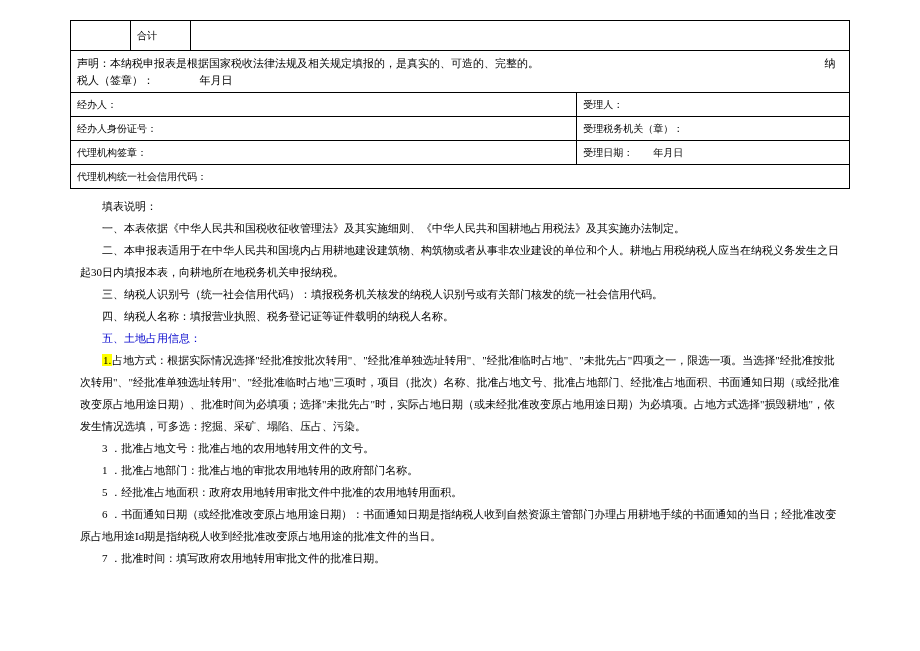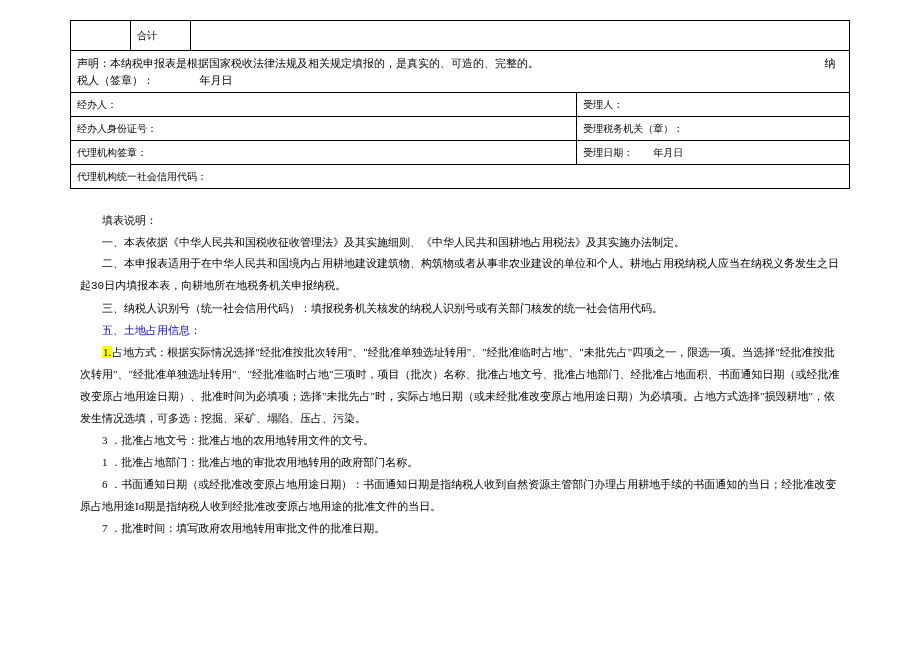--- a/index.html
+++ b/index.html
@@ -35,21 +35,21 @@
     .row1 td:nth-child(2) {
       width: 60px;
     }
     .declaration-row td {
       font-size: 11px;
     }
     .right-cell {
       width: 35%;
     }
     .instructions {
-      margin-top: 20px;
+      margin-top: 6px;
       padding: 0 10px;
       font-size: 11px;
       line-height: 2.0;
     }
     .instructions p {
       text-indent: 2em;
       margin: 0;
     }
     .highlight {
       background-color: #ffff00;
@@ -96,21 +96,23 @@
   </tr>
   <tr>
     <td colspan="4">代理机构统一社会信用代码：</td>
   </tr>
 </tbody>
   </table>
 
 <div class="instructions">
   <p>填表说明：</p>
   <p>一、本表依据《中华人民共和国税收征收管理法》及其实施细则、《中华人民共和国耕地占用税法》及其实施办法制定。</p>
-  <p style="text-indent:2em;font-family:Liberation Mono, monospace;">二、本申报表适用于在中华人民共和国境内占用耕地建设建筑物、构筑物或者从事非农业建设的单位和个人。耕地占用税纳税人应当在纳税义务发生之日起30日内填报本表，向耕地所在地税务机关申报纳税。</p>
+  <p style="text-indent:2em;">二、本申报表适用于在中华人民共和国境内占用耕地建设建筑物、构筑物或者从事非农业建设的单位和个人。耕地占用税纳税人应当在纳税义务发生之日起30日内填报本表，向耕地所在地税务机关申报纳税。</p>
   <p>三、纳税人识别号（统一社会信用代码）：填报税务机关核发的纳税人识别号或有关部门核发的统一社会信用代码。</p>
+  <p>四、纳税人名称：填报营业执照、税务登记证等证件载明的纳税人名称。</p>
   <p><span class="section-five">五、土地占用信息：</span></p>
   <p><span class="highlight">1.</span><span>占地方式：根据实际情况选择"经批准按批次转用"、"经批准单独选址转用"、"经批准临时占地"、"未批先占"四项之一，限选一项。当选择"经批准按批次转用"、"经批准单独选址转用"、"经批准临时占地"三项时，项目（批次）名称、批准占地文号、批准占地部门、经批准占地面积、书面通知日期（或经批准改变原占地用途日期）、批准时间为必填项；选择"未批先占"时，实际占地日期（或未经批准改变原占地用途日期）为必填项。占地方式选择"损毁耕地"，依发生情况选填，可多选：挖掘、采矿、塌陷、压占、污染。</span></p>
   <p>3 ．批准占地文号：批准占地的农用地转用文件的文号。</p>
   <p>1 ．批准占地部门：批准占地的审批农用地转用的政府部门名称。</p>
+  <p>5 ．经批准占地面积：政府农用地转用审批文件中批准的农用地转用面积。</p>
   <p>6 ．书面通知日期（或经批准改变原占地用途日期）：书面通知日期是指纳税人收到自然资源主管部门办理占用耕地手续的书面通知的当日；经批准改变原占地用途Id期是指纳税人收到经批准改变原占地用途的批准文件的当日。</p>
   <p>7 ．批准时间：填写政府农用地转用审批文件的批准日期。</p>
 </div>
 
 </body></html>

